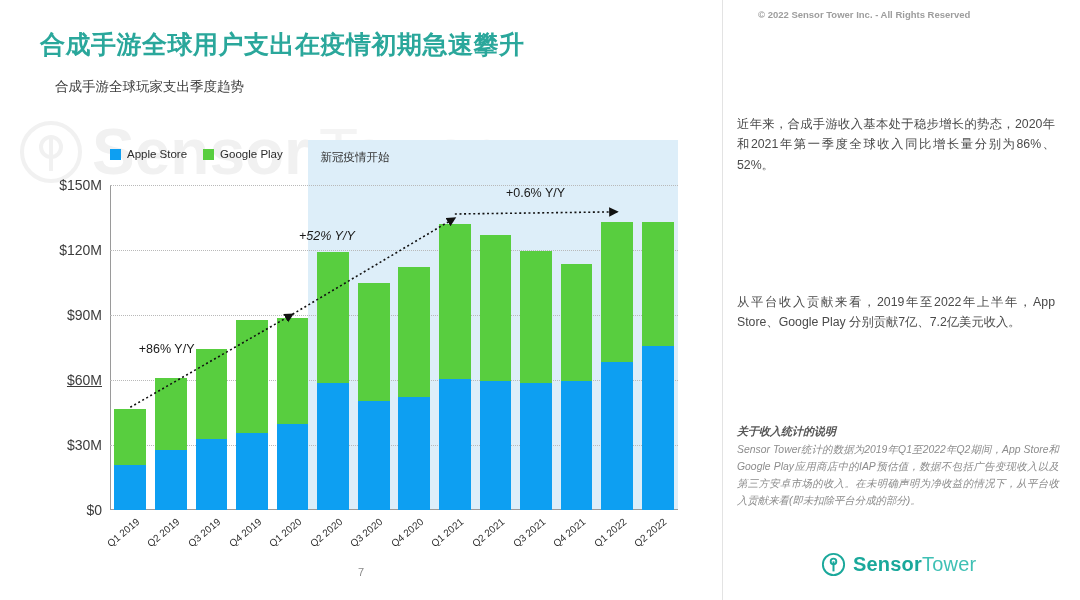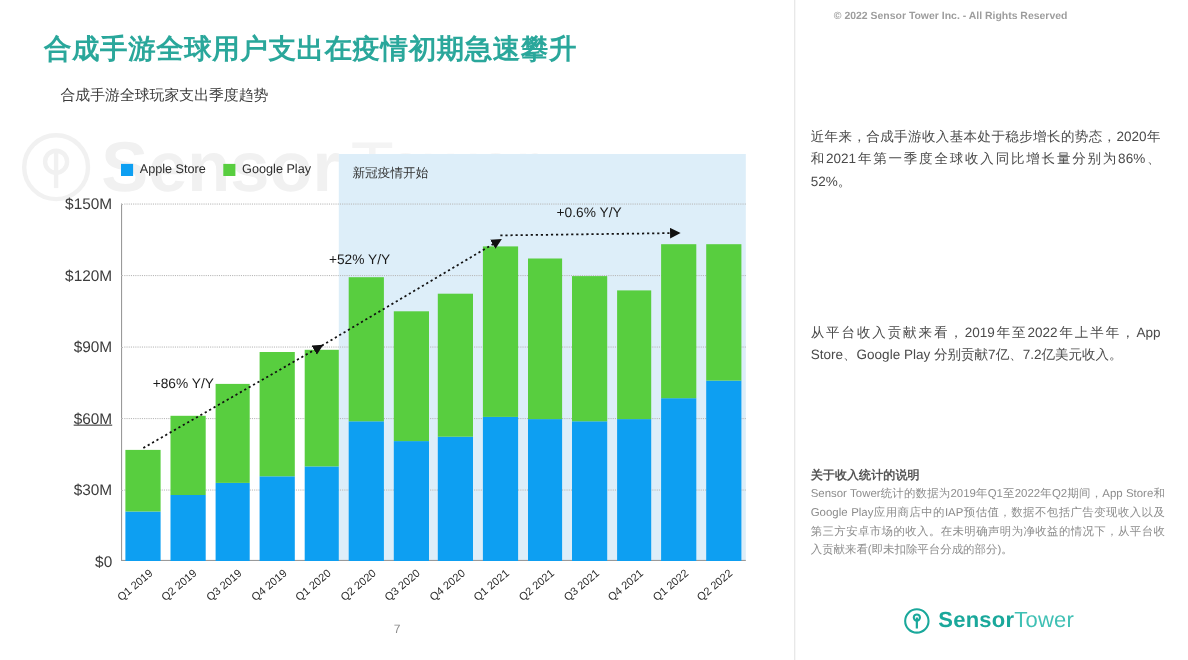--- a/index.html
+++ b/index.html
@@ -125,21 +125,21 @@
   }
   .para {
     position: absolute; left: 737px; width: 318px;
     font-size: 12.3px; line-height: 1.65; color: #4a4a4a;
     text-align: justify;
   }
   #para0 { top: 114px; }
   #para1 { top: 188px; }
   #para2 { top: 292px; }
 
-  .note { position: absolute; left: 737px; top: 424px; width: 322px; }
+  .note { position: absolute; left: 737px; top: 424px; width: 322px; font-style: italic; }
   .note-title {
     font-size: 11px; font-weight: bold; color: #555; margin-bottom: 3px;
   }
   .note-body {
     font-size: 10.4px; line-height: 1.62; color: #8c8c8c; text-align: justify;
   }
 
   .brand {
     position: absolute; left: 821px; top: 552px;
     display: flex; align-items: center; gap: 7px;
@@ -268,21 +268,21 @@
           <defs>
             <marker id="ah" markerWidth="7" markerHeight="7" refX="5" refY="3" orient="auto">
               <path d="M0,0 L6,3 L0,6 z" fill="#111"></path>
             </marker>
           </defs>
           <line x1="20.285714285714285" y1="222.25" x2="182.57142857142856" y2="129.25" stroke="#111" stroke-width="1.6" stroke-dasharray="2,2.6" marker-end="url(#ah)"></line>
           <line x1="182.57142857142856" y1="129.25" x2="344.85714285714283" y2="33" stroke="#111" stroke-width="1.6" stroke-dasharray="2,2.6" marker-end="url(#ah)"></line>
           <line x1="344.85714285714283" y1="29" x2="507.1428571428571" y2="26.833333333333314" stroke="#111" stroke-width="1.6" stroke-dasharray="2,2.6" marker-end="url(#ah)"></line>
         </svg>
         <div class="annot" style="left: 28.7714px; top: 156.667px;">+86% Y/Y</div>
-        <div class="annot" style="left: 189.029px; top: 44px;">+52% Y/Y</div>
+        <div class="annot" style="left: 189.029px; top: 44px; font-style: italic;">+52% Y/Y</div>
         <div class="annot" style="left: 395.943px; top: 0.666667px;">+0.6% Y/Y</div>
       </div>
   </div>
 
   <div class="page-number">7</div>
 
   <div class="copyright">© 2022 Sensor Tower Inc. - All Rights Reserved</div>
 
   <div class="para" id="para0">近年来，合成手游收入基本处于稳步增长的势态，2020年和2021年第一季度全球收入同比增长量分别为86%、52%。</div>
   <div class="para" id="para2">从平台收入贡献来看，2019年至2022年上半年，App Store、Google Play 分别贡献7亿、7.2亿美元收入。</div>

